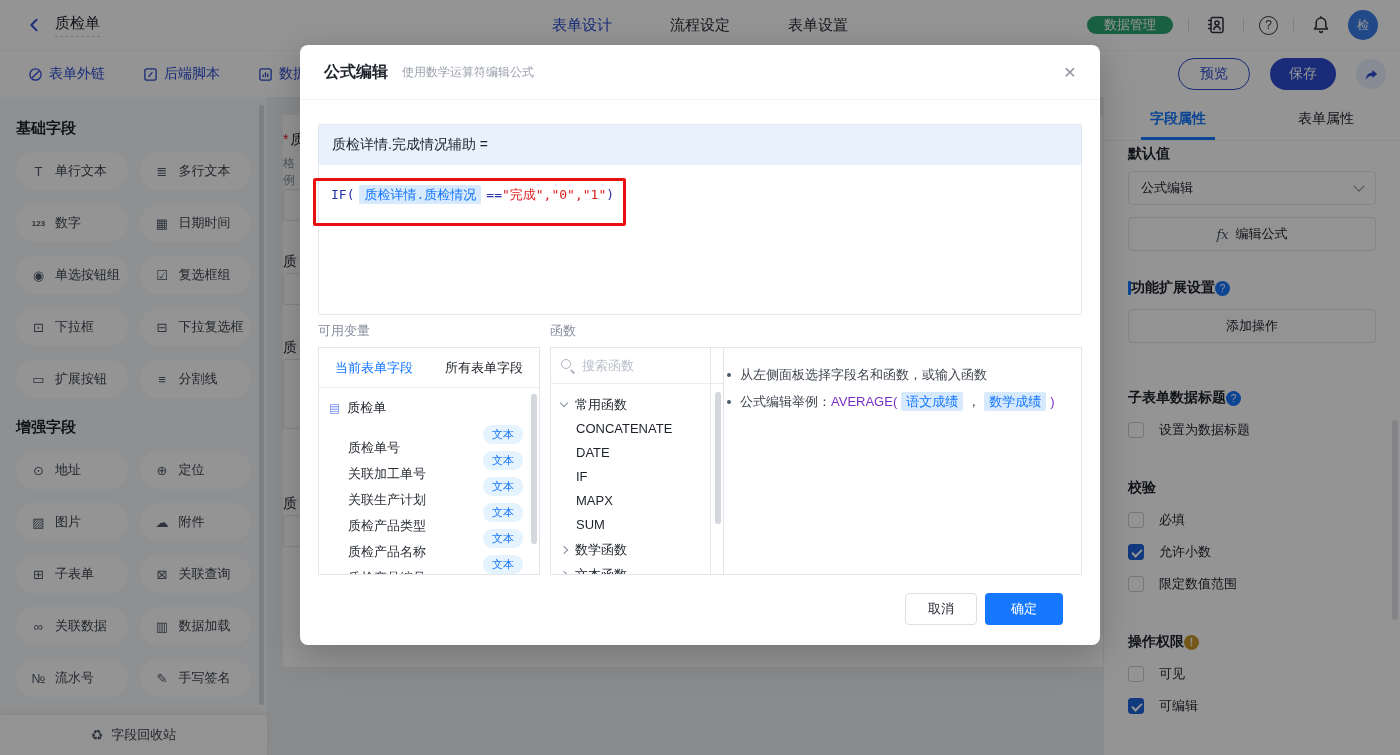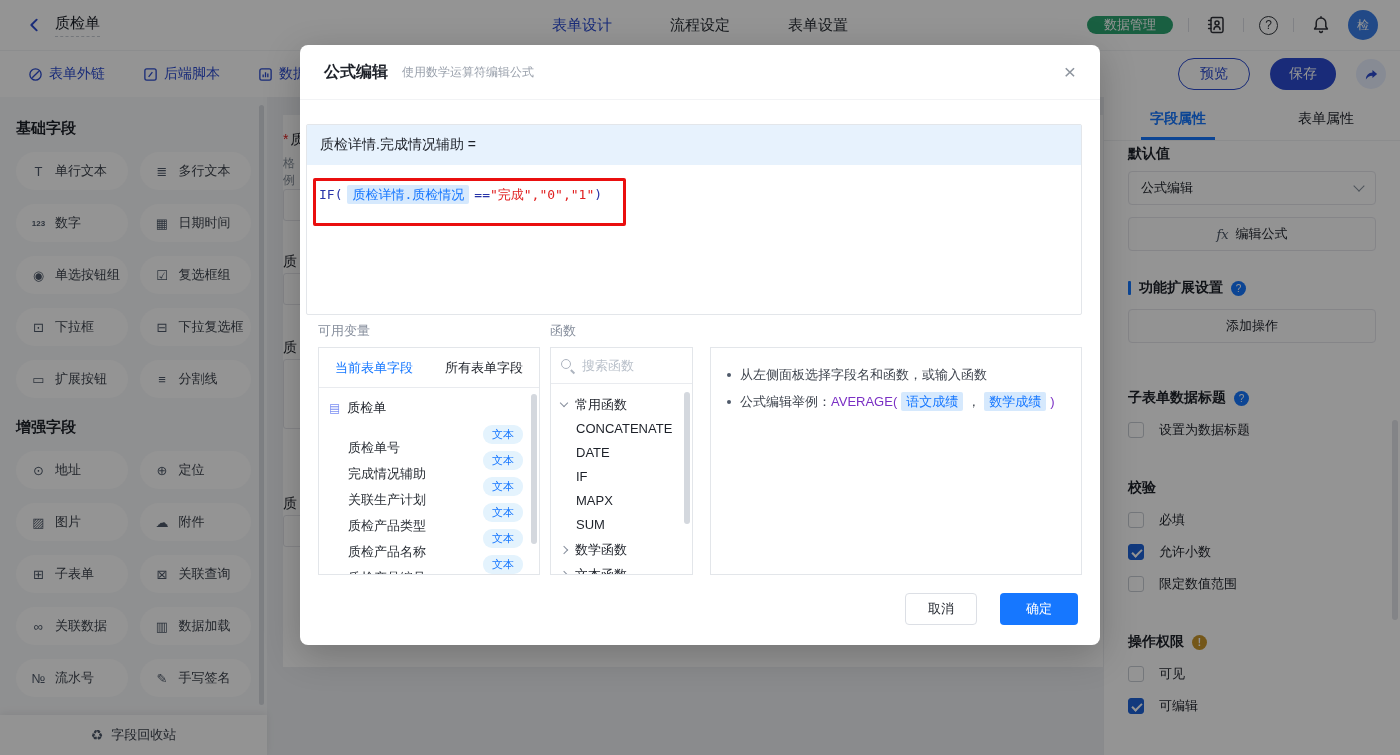--- a/index.html
+++ b/index.html
@@ -73,21 +73,21 @@
                             width:74px; height:3px; background:#1677ff; }
   .props-body{ padding:0 24px; }
   .p-label{ font-size:14px; font-weight:bold; color:#1d2129; margin-top:4px; }
   .p-select{ height:34px; border:1px solid #e5e6eb; border-radius:4px; display:flex; align-items:center;
              justify-content:space-between; padding:0 12px; font-size:13px; color:#1d2129; margin-top:8px; cursor:pointer; }
   .chev{ width:8px; height:8px; border-right:1.5px solid #86909c; border-bottom:1.5px solid #86909c;
          transform:rotate(45deg); margin-top:-4px; flex:none; }
   .p-btn{ height:34px; border:1px solid #e5e6eb; border-radius:4px; background:#fdfdfe; display:flex;
           align-items:center; justify-content:center; gap:7px; font-size:13px; color:#1d2129; margin-top:12px; cursor:pointer; }
   .fx{ font-style:italic; font-family:"DejaVu Serif",serif; color:#4e5969; font-size:13px; }
-  .p-section{ display:flex; align-items:center; gap:8px; margin-top:28px; font-size:14px; font-weight:bold; color:#1d2129; }
+  .p-section{ display:flex; align-items:center; margin-top:28px; font-size:14px; font-weight:bold; color:#1d2129; }
   .blue-bar{ width:3px; height:14px; background:#1677ff; border-radius:1px; }
   .q-badge{ width:15px; height:15px; border-radius:50%; background:#1677ff; color:#fff; font-size:10px;
             font-weight:normal; display:flex; align-items:center; justify-content:center; }
   .q-badge::after{ content:"?"; }
   .warn-badge{ width:15px; height:15px; border-radius:50%; background:#c9972c; color:#fff; font-size:10px;
                font-weight:bold; display:flex; align-items:center; justify-content:center; }
   .warn-badge::after{ content:"!"; }
   .check-row{ display:flex; align-items:center; gap:15px; margin-top:14px; font-size:13px; color:#1d2129; }
   .cbox{ width:16px; height:16px; border:1px solid #c9cdd4; border-radius:3px; background:#fff;
          position:relative; flex:none; cursor:pointer; }
@@ -99,21 +99,21 @@
   
   .overlay{ position:absolute; inset:0; background:rgba(0,0,0,.42); z-index:10; }
   .modal{ position:absolute; left:300px; top:45px; width:800px; height:600px; background:#fff;
           border-radius:8px; z-index:20; box-shadow:0 10px 36px rgba(0,0,0,.22); }
   .m-header{ height:55px; display:flex; align-items:center; gap:14px; padding:0 24px;
              border-bottom:1px solid #f2f3f5; }
   .m-title{ font-size:16px; font-weight:bold; color:#1d2129; }
   .m-sub{ font-size:12px; color:#9aa1ac; }
   .m-close{ position:absolute; right:24px; top:16px; font-size:21px; color:#8d949e; cursor:pointer; line-height:1; }
 
-  .f-box{ position:absolute; left:6px; right:18px; top:79px; height:191px; border:1px solid #e3e6ea; border-radius:2px; }
+  .f-box{ position:absolute; left:18px; right:18px; top:79px; height:191px; border:1px solid #e3e6ea; border-radius:2px; }
   .f-head{ height:40px; background:#e7f2fd; display:flex; align-items:center; padding:0 13px;
            font-size:14px; color:#1d2129; }
   .f-body{ padding:21px 12px; font-family:"DejaVu Sans Mono","Liberation Mono",monospace; font-size:13px; color:#2733a8; }
   .f-token{ background:#d6e9fd; color:#1677ff; padding:2px 5px; margin:0 5px; border-radius:2px; }
   .f-str{ color:#e02020; }
   .red-box{ position:absolute; left:13px; top:133px; width:313px; height:48px; border:3px solid #ea0f0f;
             border-radius:2px; z-index:5; pointer-events:none; }
 
   .col-label{ position:absolute; top:277px; font-size:13px; color:#868e9c; }
   .var-panel{ position:absolute; left:18px; top:302px; width:222px; height:228px; border:1px solid #e3e6ea; overflow:hidden; }
@@ -121,21 +121,21 @@
   .vp-tab{ flex:1; text-align:center; color:#1d2129; cursor:pointer; }
   .vp-tab.active{ color:#1677ff; }
   .vp-tree{ padding:7px 8px 0 10px; }
   .vp-root{ display:flex; align-items:center; gap:7px; height:26px; font-size:13px; color:#1d2129; }
   .doc-icon{ color:#7b8ff2; font-size:12px; }
   .vp-row{ display:flex; align-items:center; justify-content:space-between; height:26px; padding-left:19px; cursor:pointer; }
   .vp-name{ font-size:13px; color:#2a2f36;margin-top:28px; }
   .type-pill{ font-size:11px; color:#1677ff; background:#e4f3fd; border-radius:9px; padding:2px 9px; margin-right:8px; }
   .vp-scroll{ position:absolute; right:2px; top:46px; width:6px; height:150px; background:#d4d8de; border-radius:3px; }
 
-  .fn-panel{ position:absolute; left:250px; top:302px; width:143px; height:228px; border:1px solid #e3e6ea; overflow:hidden; }
+  .fn-panel{ position:absolute; left:250px; top:302px; width:174px; height:228px; border:1px solid #e3e6ea; overflow:hidden; }
   .fn-search{ height:36px; border-bottom:1px solid #e9ebef; display:flex; align-items:center; gap:8px; padding:0 10px; }
   .mag{ width:13px; height:13px; position:relative; flex:none; }
   .mag::before{ content:""; position:absolute; left:0; top:0; width:8px; height:8px;
                 border:1.5px solid #adb4bf; border-radius:50%; }
   .mag::after{ content:""; position:absolute; left:9.5px; top:9.5px; width:4.5px; height:1.6px;
                background:#adb4bf; transform:rotate(45deg); transform-origin:left center; }
   .fn-search-input{ border:none; outline:none; width:100px; font-size:13px; color:#1d2129; background:transparent; }
   .fn-search-input::placeholder{ color:#b9c0ca; }
   .fn-tree{ padding:8px 10px; font-size:13px; color:#1d2129; }
   .fn-group{ display:flex; align-items:center; gap:8px; height:25px; cursor:pointer; }
@@ -148,21 +148,21 @@
   .help-panel{ position:absolute; left:410px; top:302px; width:372px; height:228px; border:1px solid #e3e6ea;
                padding:13px 16px; font-size:13px; color:#3d434d; }
   .tip-row{ display:flex; align-items:center; gap:9px; height:27px; }
   .bullet{ width:4px; height:4px; border-radius:50%; background:#4e5969; flex:none; }
   .ex-fn{ color:#7a2fc4; }
   .ex-token{ background:#d6e9fd; color:#1677ff; padding:2px 5px; margin:0 4px; border-radius:2px; }
 
   .btn-cancel{ position:absolute; top:548px; right:123px; width:72px; height:32px; border:1px solid #dcdfe5;
                border-radius:4px; background:#fff; font-size:13px; color:#1d2129; display:flex;
                align-items:center; justify-content:center; cursor:pointer; }
-  .btn-confirm{ position:absolute; top:548px; right:22px; width:78px; height:32px; background:#1677ff;
+  .btn-confirm{ position:absolute; top:548px; right:37px; width:78px; height:32px; background:#1677ff;
                 border-radius:4px; color:#fff; font-size:13px; display:flex; align-items:center;
                 justify-content:center; cursor:pointer; }
 </style>
 </head>
 <body>
 
 <div class="stage">
 
   <header class="topbar">
     <div class="back-wrap">
@@ -453,21 +453,21 @@
       <div class="vp-tree">
         <div class="vp-root">
           <span class="doc-icon">▤</span>
           <span>质检单</span>
         </div>
         <div class="vp-row">
           <span class="vp-name">质检单号</span>
           <span class="type-pill">文本</span>
         </div>
         <div class="vp-row">
-          <span class="vp-name">完成情况辅助</span>
+          <span class="vp-name">关联加工单号</span>
           <span class="type-pill">文本</span>
         </div>
         <div class="vp-row">
           <span class="vp-name">关联生产计划</span>
           <span class="type-pill">文本</span>
         </div>
         <div class="vp-row">
           <span class="vp-name">质检产品类型</span>
           <span class="type-pill">文本</span>
         </div>

